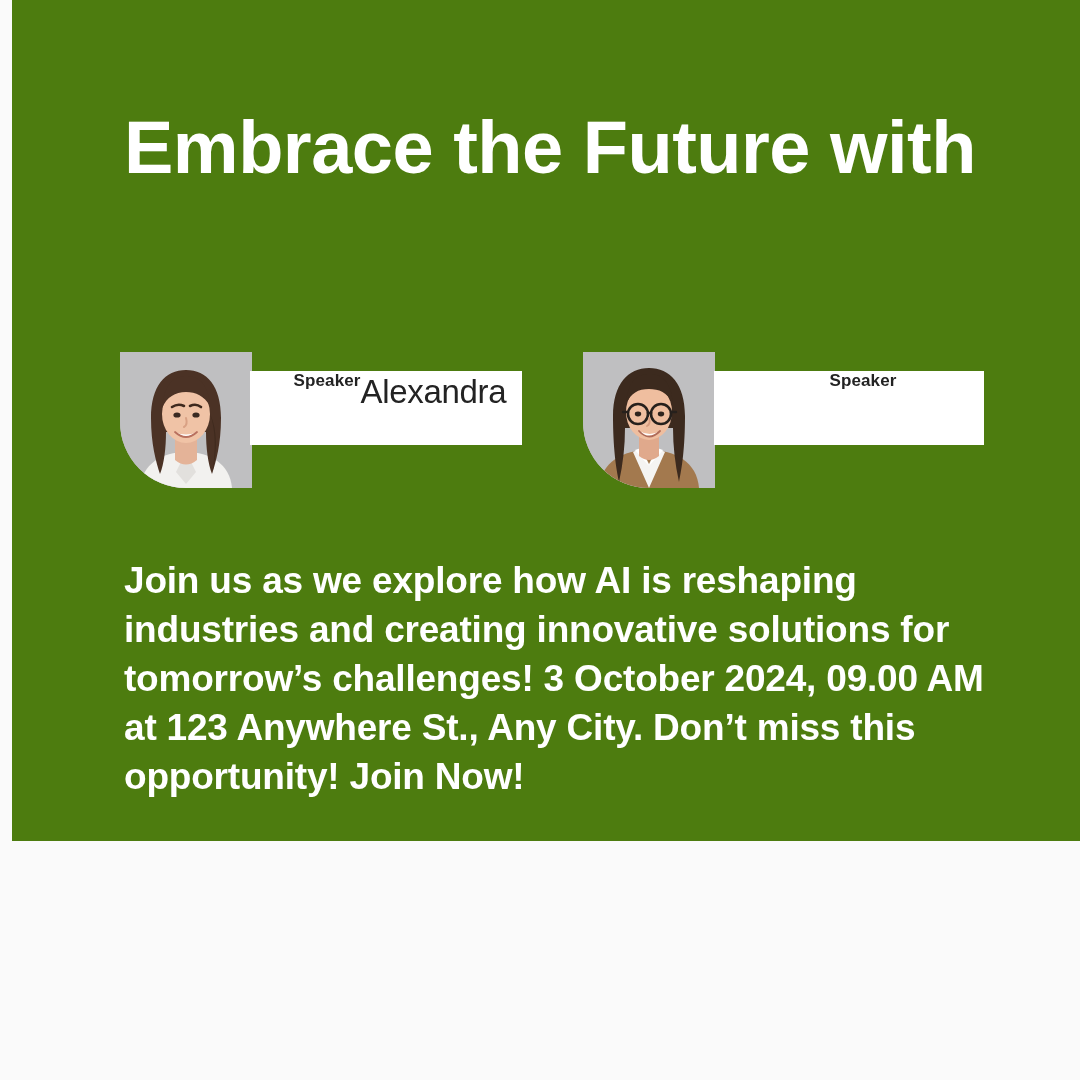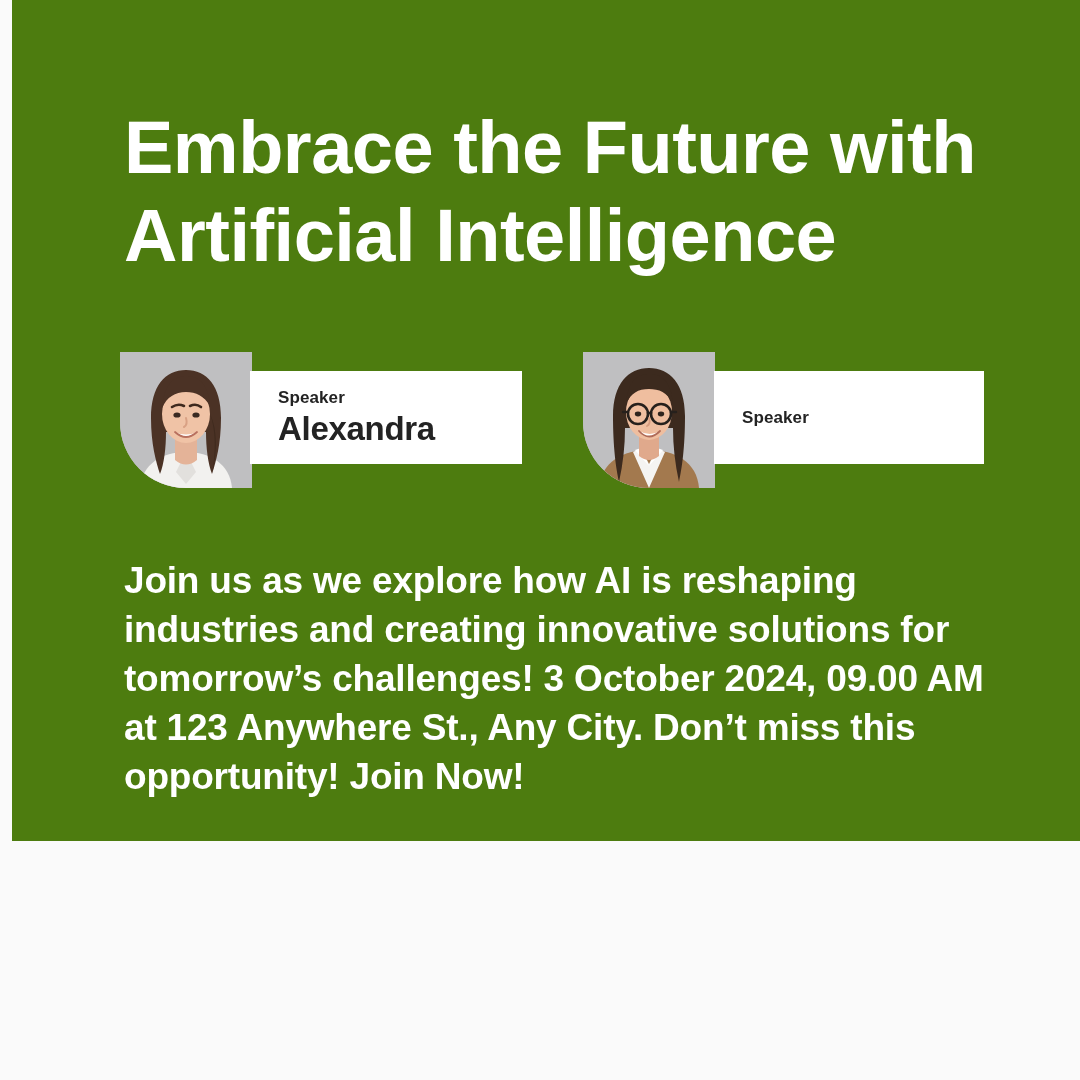--- a/index.html
+++ b/index.html
@@ -79,46 +79,46 @@
   }
   .speaker-photo svg {
     display: block;
     width: 132px;
     height: 136px;
   }
 
   .speaker-label-box {
     position: absolute;
     top: 19px;
-    height: 93px;
+    height: 74px;
     background: #FFFFFF;
     box-sizing: border-box;
     padding-left: 28px;
     display: flex;
-    flex-direction: column;
+    flex-direction: row;
     justify-content: center;
   }
   .card-1 .speaker-label-box { left: 130px; width: 272px; }
   .card-2 .speaker-label-box { left: 131px; width: 270px; }
 
   .speaker-role {
     display: block;
     color: #232323;
     font-family: "Liberation Sans", sans-serif;
     font-size: 17px;
     font-weight: 600;
     line-height: 20px;
     letter-spacing: 0.1px;
   }
   .speaker-name {
     display: block;
     color: #232323;
     font-family: "Liberation Sans", sans-serif;
     font-size: 33px;
-    font-weight: 700;
+    font-weight: 400;
     line-height: 38px;
     letter-spacing: -0.3px;
     margin-top: 2px;
   }
 
   
   .body-copy {
     position: absolute;
     left: 112px;
     top: 556px;
@@ -144,21 +144,20 @@
 </style>
 </head>
 <body>
 
 <div class="poster">
 
   <div class="hero">
 
     <h1 class="headline">
       <span class="hl-line">Embrace the Future with</span>
-      <span class="hl-line">Artificial Intelligence</span>
     </h1>
 
     <div class="speakers">
 
       <div class="speaker-card card-1">
         <div class="speaker-photo">
           <svg viewBox="0 0 132 136" xmlns="http://www.w3.org/2000/svg" aria-hidden="true">
             <rect x="0" y="0" width="132" height="136" fill="#BFBFC1"></rect>
 
             <path d="M20 136 C22 112 42 100 66 100 C90 100 110 112 112 136 Z" fill="#F2F1EF"></path>

